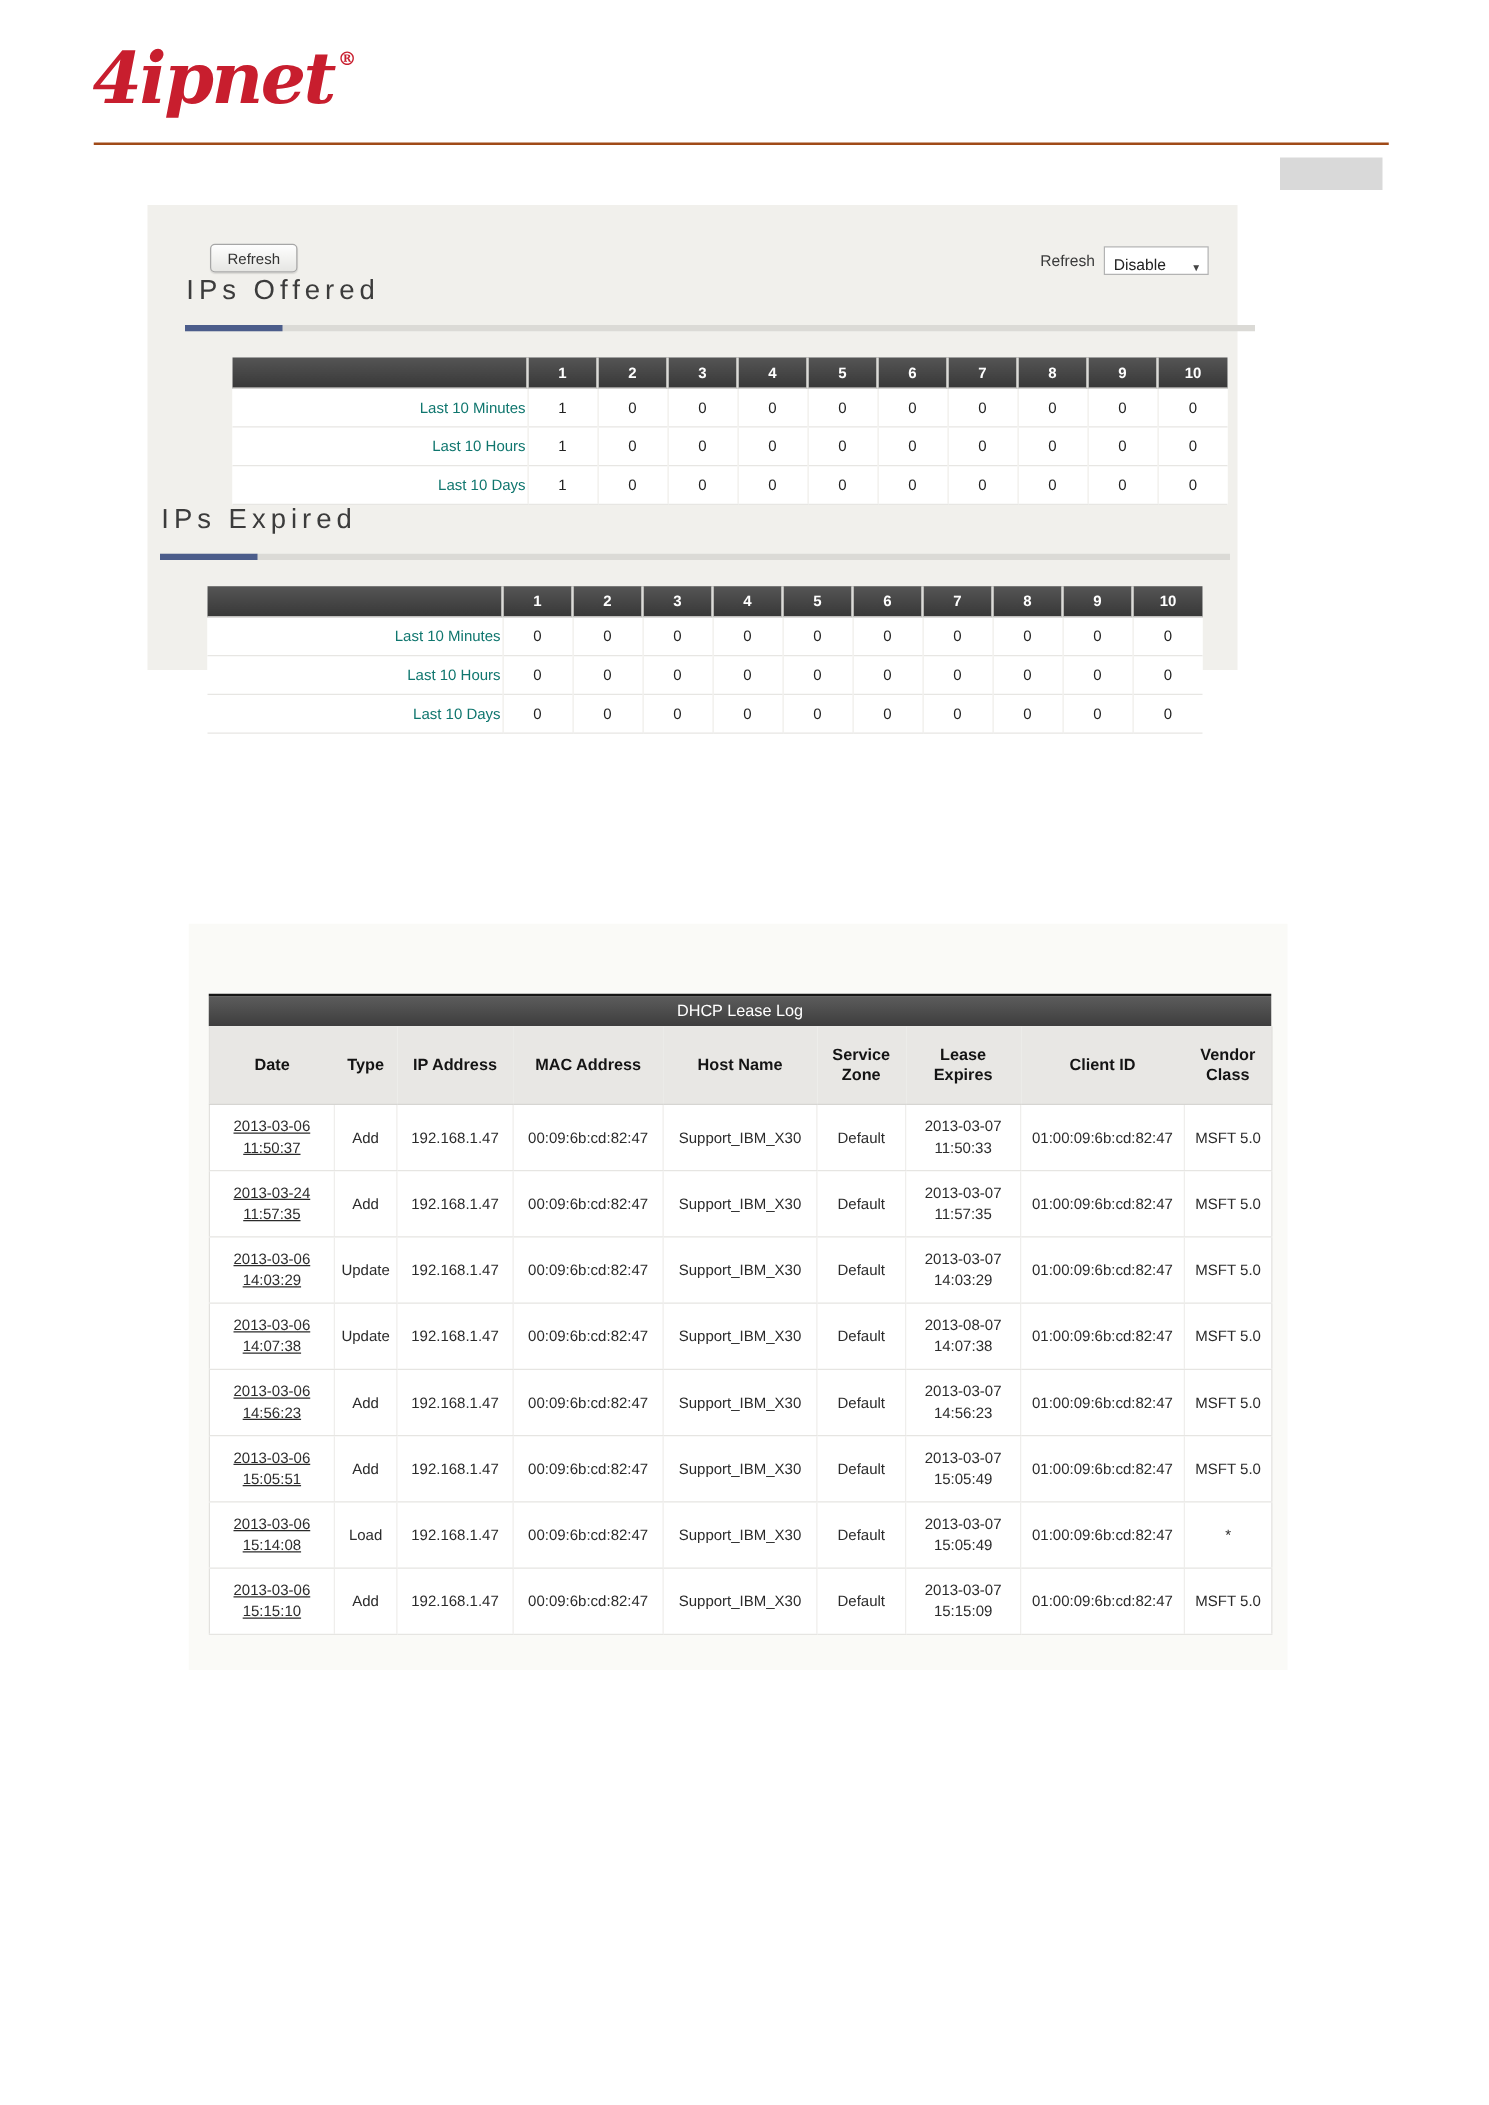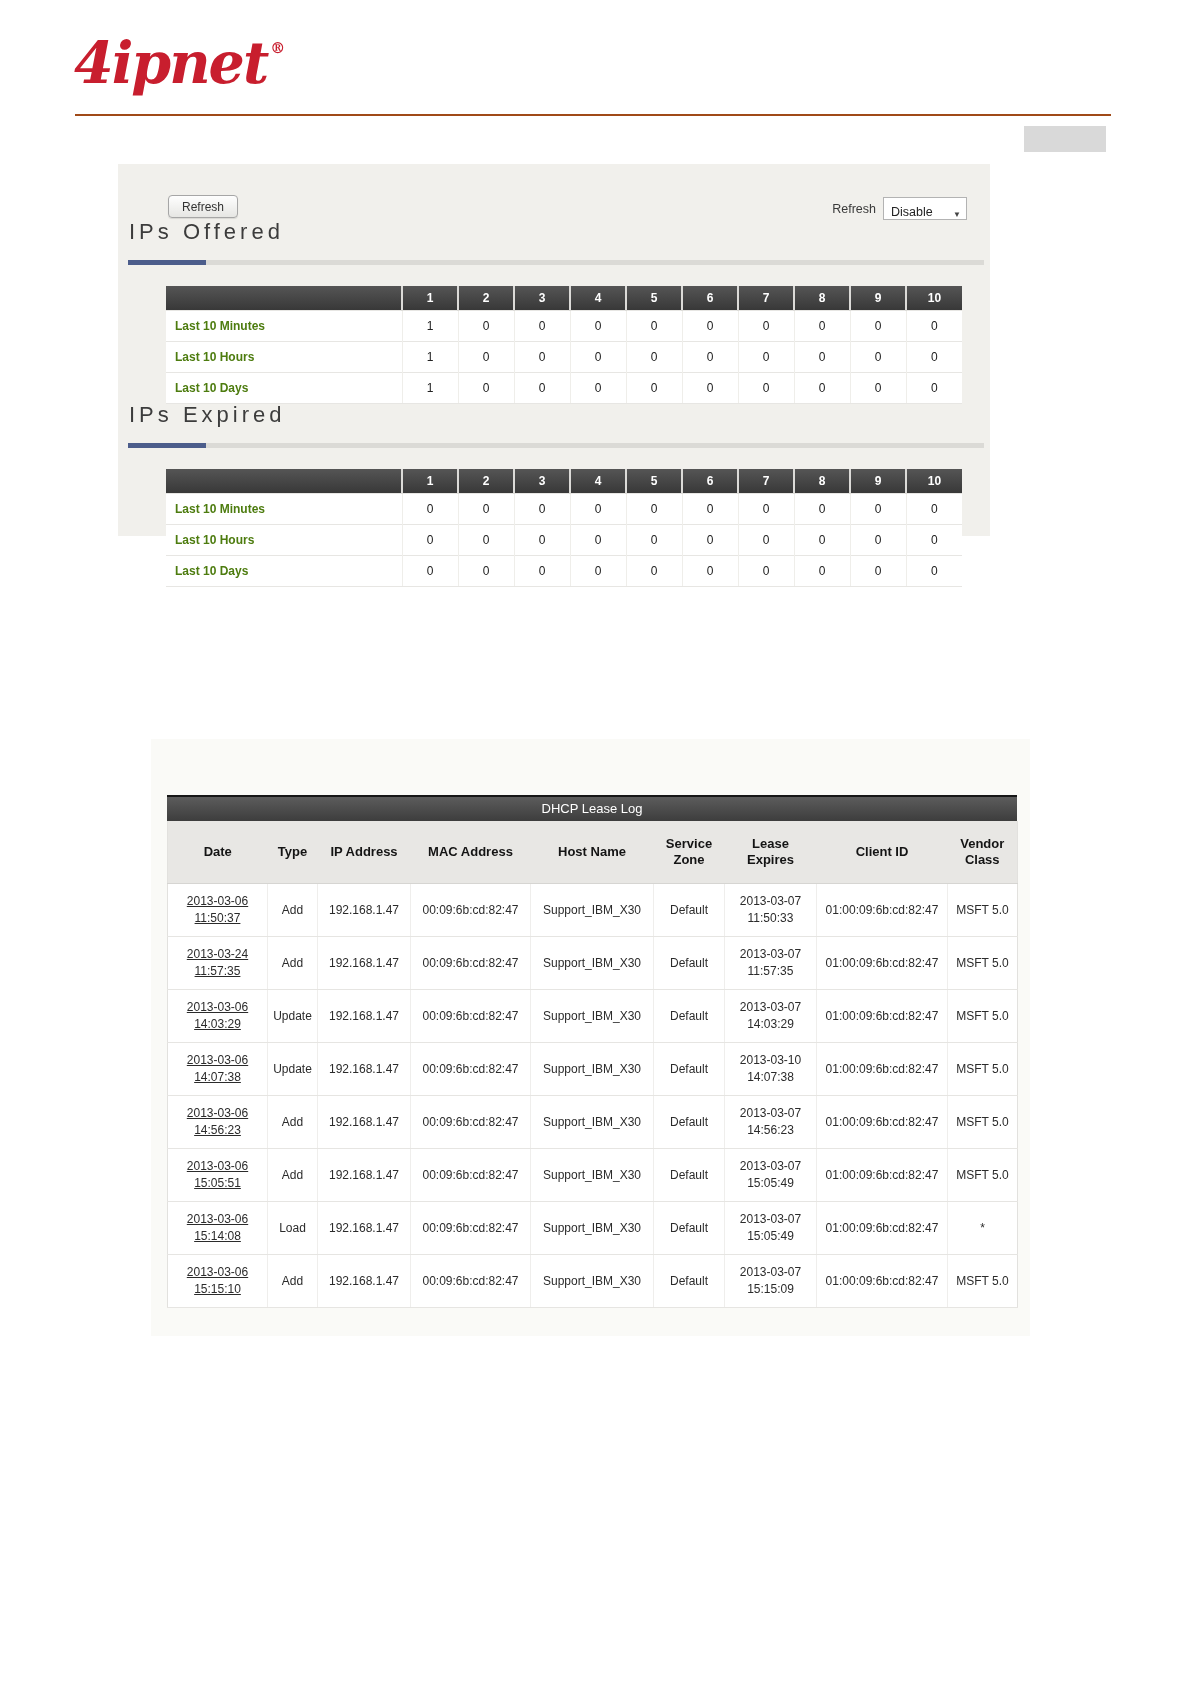--- a/index.html
+++ b/index.html
@@ -29,21 +29,21 @@
   .divider{margin:15px 0 0 10px;width:856px;height:5px;background:#dbdad6;position:relative;}
   .divider-accent{position:absolute;left:0;top:0;width:78px;height:5px;background:#4c5d8b;display:block;}
 
   .stats-table{margin:21px 0 0 48px;width:796px;border-collapse:collapse;table-layout:fixed;
         background:#fff;font-size:12px;}
   .stats-table col.lbl{width:236px;}
   .stats-table col.val{width:56px;}
   .stats-table thead th{background:linear-gradient(#555555,#383838);color:#fff;height:24px;
         font-weight:bold;border-left:2px solid #dcdbd8;text-align:center;padding:0;}
   .stats-table thead th.label-col{border-left:none;}
-  .stats-table tbody th{text-align:left;padding-left:9px;font-size:12px;color:#4d7c0f;font-weight:bold;
+  .stats-table tbody th{text-align:right;padding-left:9px;font-size:12px;color:#0f766e;font-weight:normal;
         border-top:1px solid #e7e6e3;height:28px;background:#fff;}
   .stats-table tbody td{text-align:center;color:#222;border-top:1px solid #e7e6e3;
         border-left:1px solid #efeeea;background:#fff;}
   .stats-table tbody tr:last-child th,.stats-table tbody tr:last-child td{border-bottom:1px solid #e7e6e3;}
 
   
   .panel2{position:absolute;left:151px;top:739px;width:879px;height:597px;background:#fafaf7;}
   .dhcp{position:absolute;left:167px;top:795px;width:850px;}
   .dhcp-title{height:26px;line-height:24px;text-align:center;color:#fff;font-weight:normal;font-size:13px;
         background:linear-gradient(#5c5c5c,#3d3d3d);border-top:2px solid #161616;box-sizing:border-box;}
@@ -69,21 +69,21 @@
   <div class="panel1">
     <button class="refresh-btn">Refresh</button>
     <div class="refresh-ctrl">
       <span>Refresh</span>
       <span class="select">
         <span>Disable</span>
         <span class="arrow">▼</span>
       </span>
     </div>
     <div>
-        <div class="section" style="top: 55px;">
+        <div class="section" style="top: 55px; padding-left: 20px;">
           <div class="section-title">IPs Offered</div>
           <div class="divider">
             <span class="divider-accent"></span>
           </div>
           <table class="stats-table">
             <colgroup>
               <col class="lbl">
               <col class="val">
               <col class="val">
               <col class="val">
@@ -298,21 +298,21 @@
             <td>01:00:09:6b:cd:82:47</td>
             <td>MSFT 5.0</td>
           </tr>
           <tr>
             <td>2013-03-06 14:07:38</td>
             <td>Update</td>
             <td>192.168.1.47</td>
             <td>00:09:6b:cd:82:47</td>
             <td>Support_IBM_X30</td>
             <td>Default</td>
-            <td>2013-03-10 14:07:38</td>
+            <td>2013-08-07 14:07:38</td>
             <td>01:00:09:6b:cd:82:47</td>
             <td>MSFT 5.0</td>
           </tr>
           <tr>
             <td>2013-03-06 14:56:23</td>
             <td>Add</td>
             <td>192.168.1.47</td>
             <td>00:09:6b:cd:82:47</td>
             <td>Support_IBM_X30</td>
             <td>Default</td>

